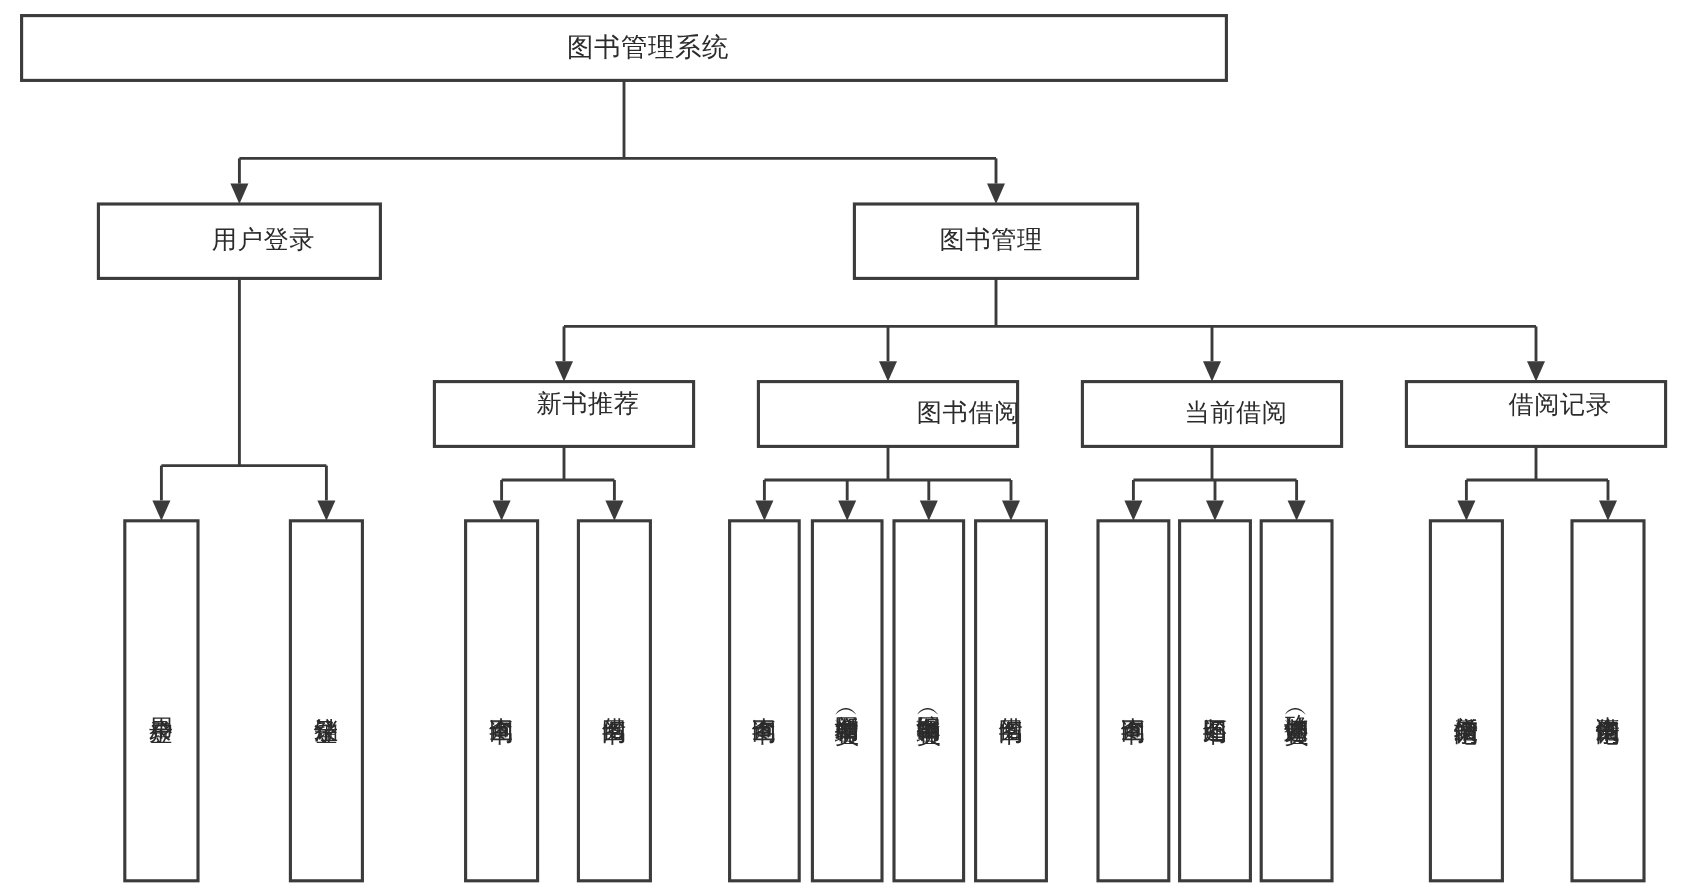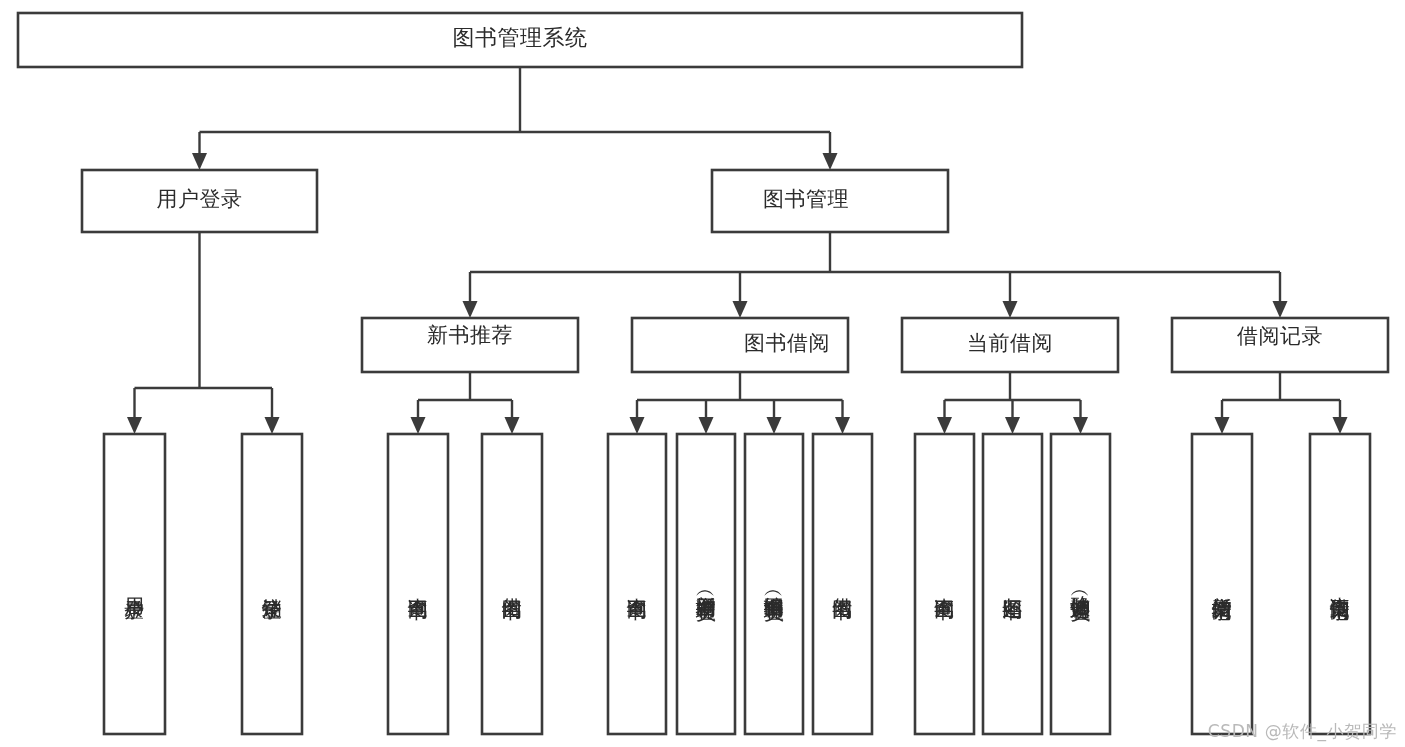--- a/index.html
+++ b/index.html
@@ -53,21 +53,22 @@
     position: absolute;
     display: flex;
     align-items: center;
     justify-content: center;
     color: #2b2b2b;
     font-size: 21px;
     line-height: 1.18;
     letter-spacing: 0.5px;
     white-space: nowrap;
     pointer-events: none;
-    font-family: Liberation Mono, monospace;
+    font-family: Liberation Sans, sans-serif;
+    margin-left: 20px;
   }
   .root-label {
     font-size: 22px;
   }
   .leaf-label {
     position: absolute;
     display: flex;
     align-items: center;
     justify-content: center;
     color: #2b2b2b;
@@ -222,15 +223,14 @@
         <span>确认归还（管理员）</span>
       </div>
       <div class="leaf-label" style="left: 1192px; top: 434px; width: 60px; height: 300px;">
         <span>新增借阅记录</span>
       </div>
       <div class="leaf-label" style="left: 1310px; top: 434px; width: 60px; height: 300px;">
         <span>查询借阅记录</span>
       </div>
     </div>
 
-  <div id="watermark">CSDN @软件_小贺同学</div>
 
 </div>
 
 </body></html>

